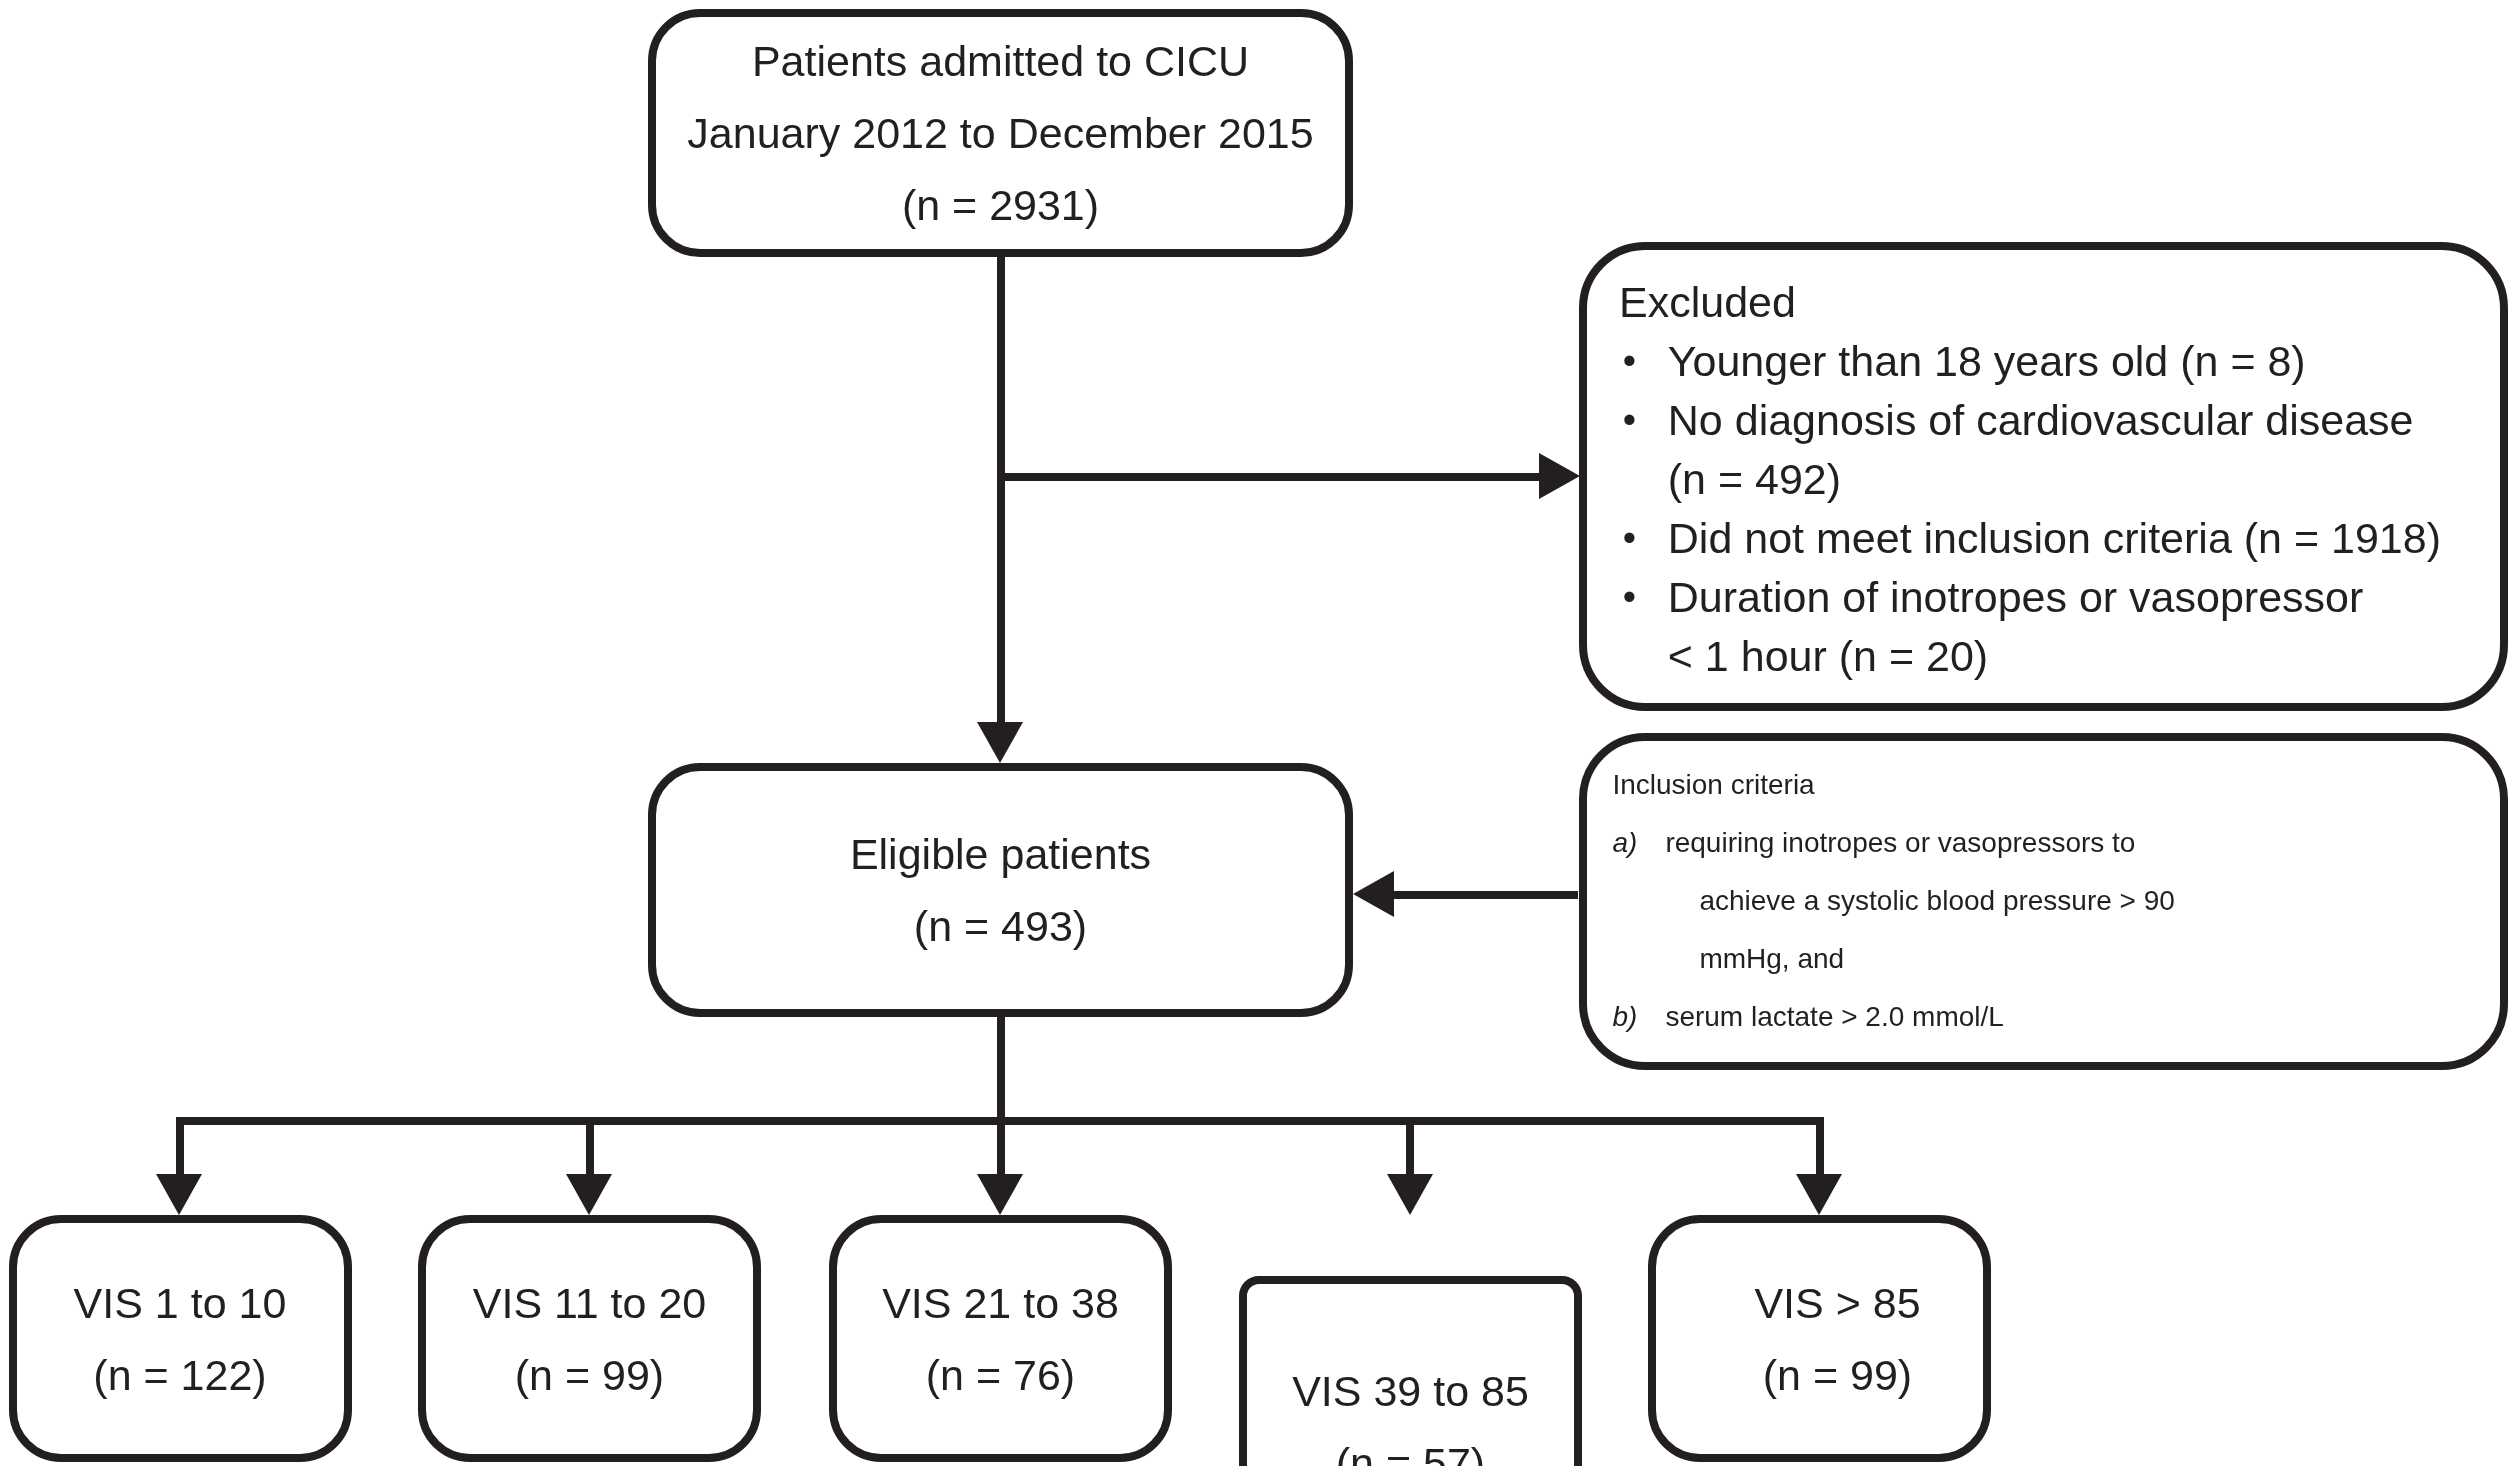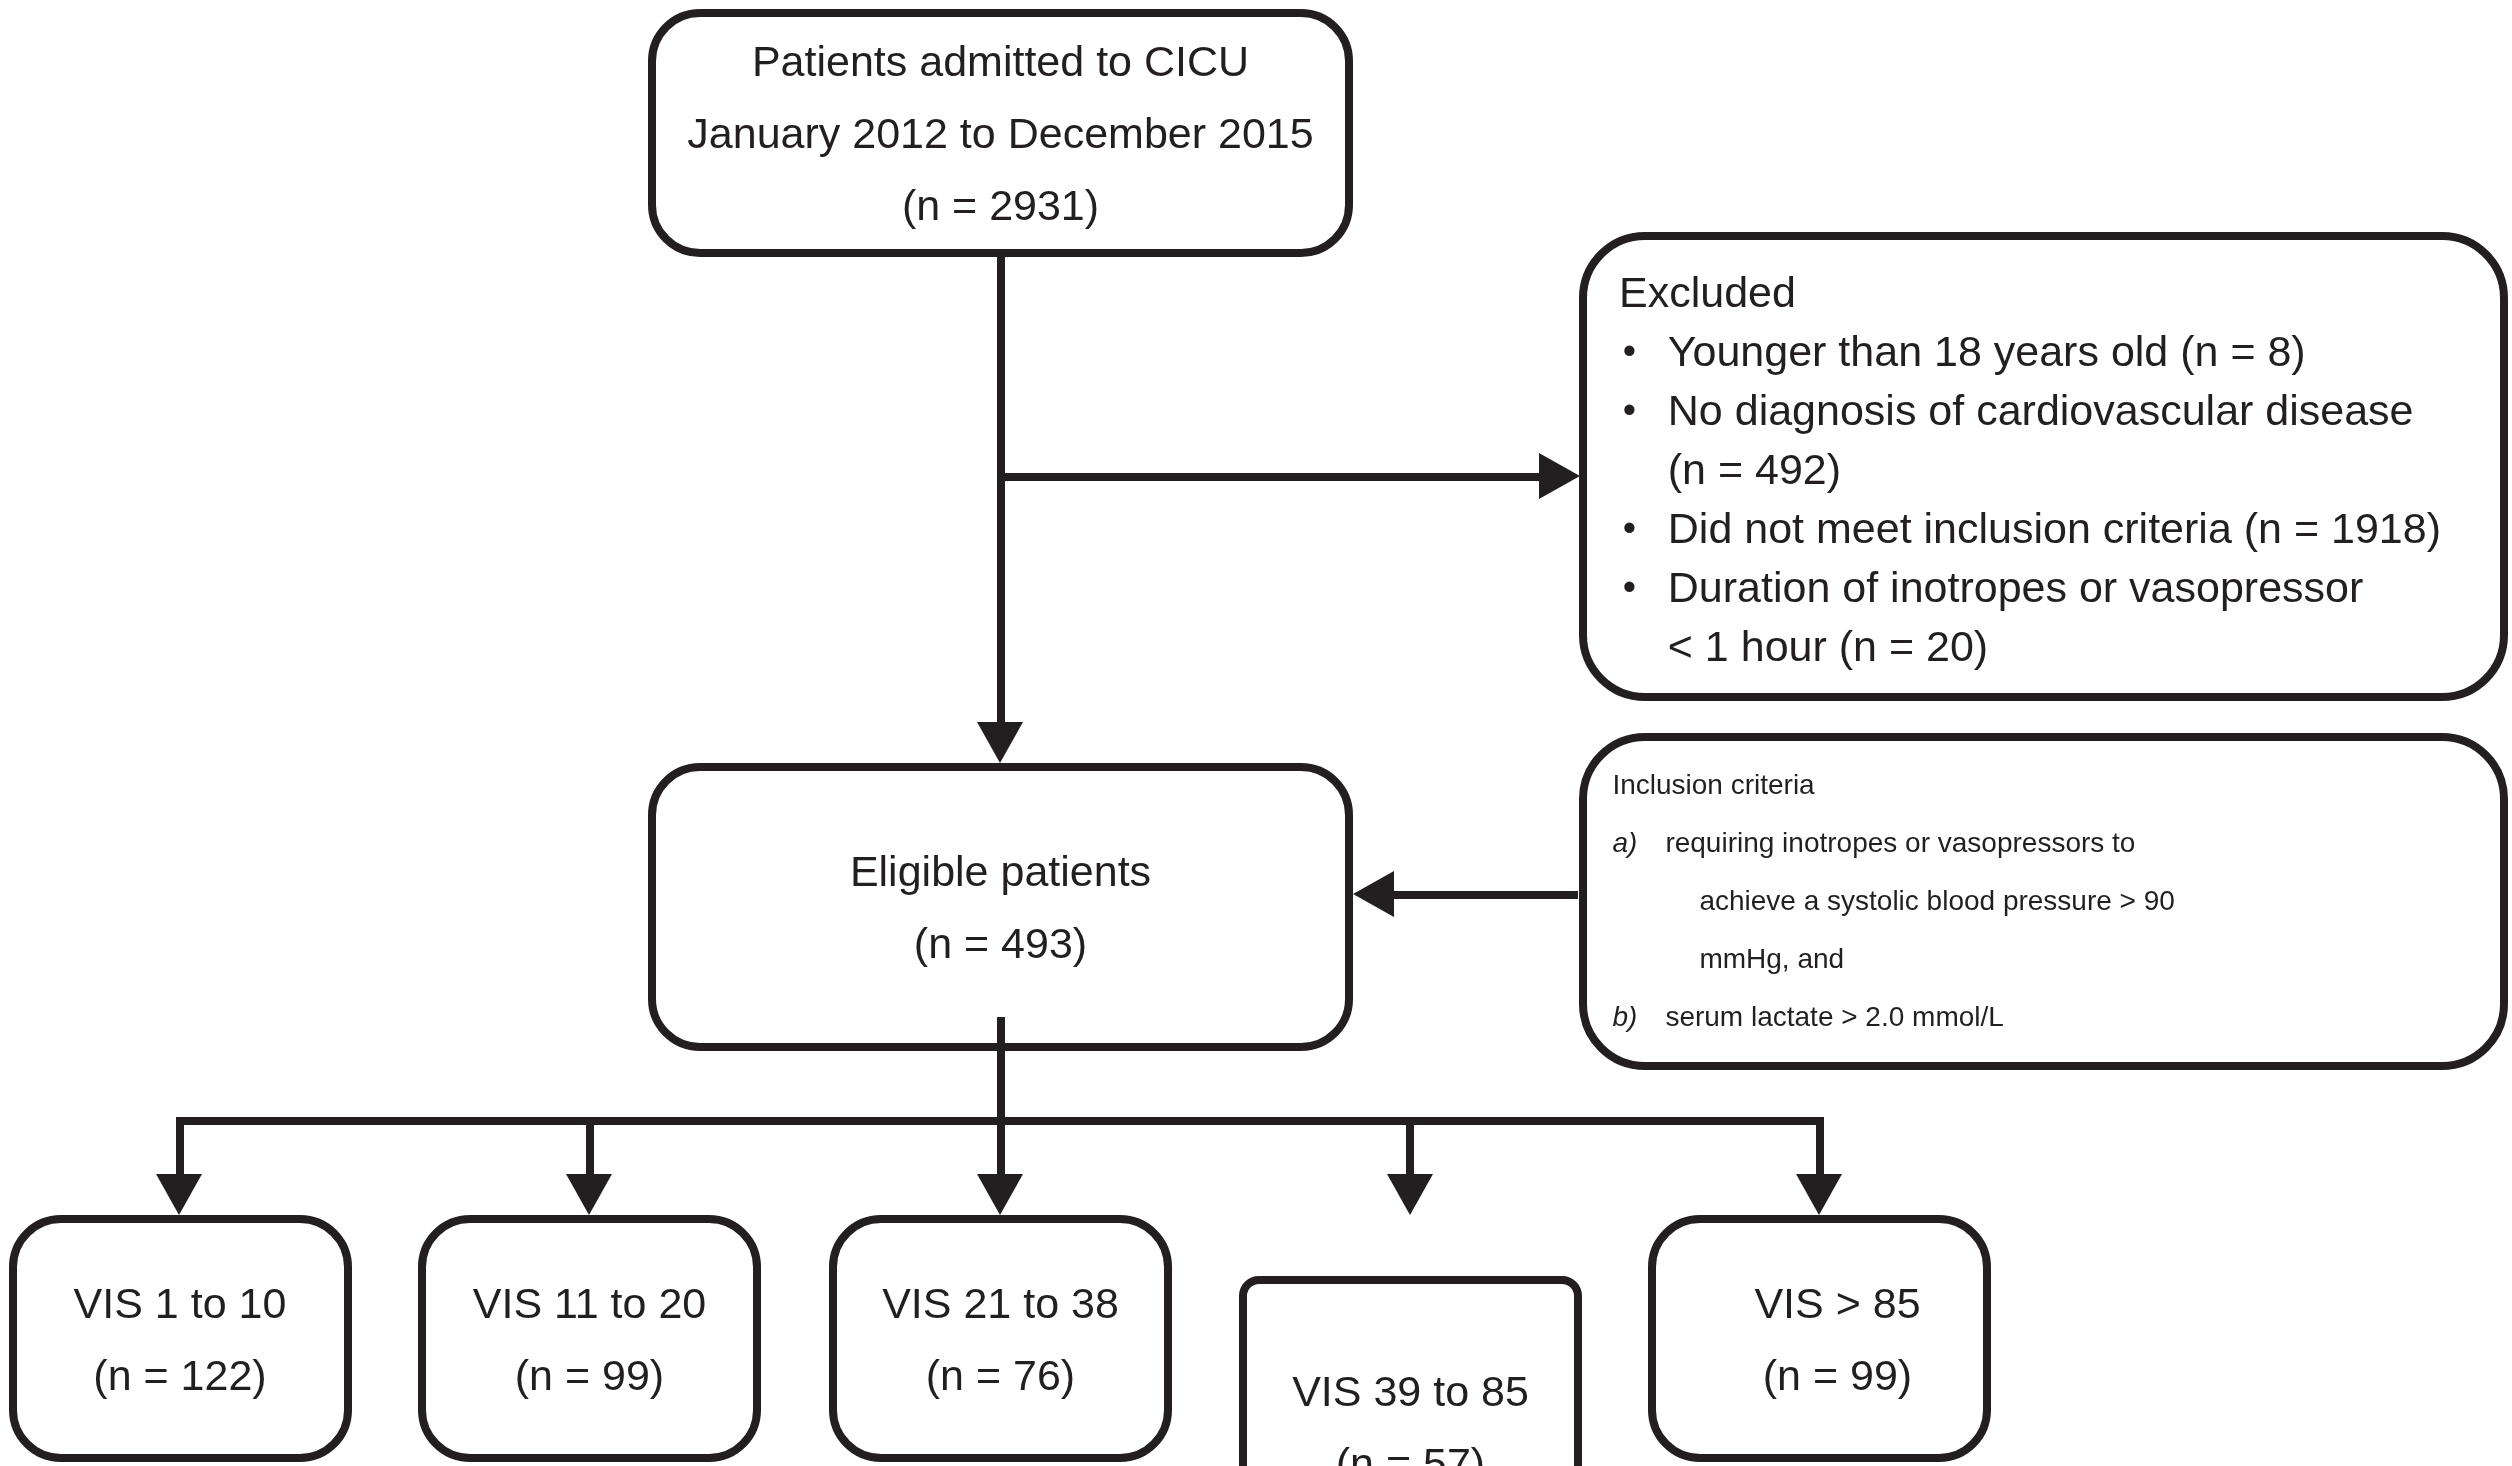--- a/index.html
+++ b/index.html
@@ -99,21 +99,21 @@
     <div class="tline">January 2012 to December 2015</div>
     <div class="tline">(n = 2931)</div>
   </div>
 
   <div class="vline" style="left:997px; top:253px; width:7.5px; height:471px;"></div>
   <div class="arr down" style="left:977px; top:722px;"></div>
 
   <div class="hline" style="left:997px; top:473px; width:544px; height:7.5px;"></div>
   <div class="arr right" style="left:1539px; top:453px;"></div>
 
-  <div class="box sidebox" style="left:1579px; top:232px; width:929px; height:469px;">
+  <div class="box sidebox" style="left:1579px; top:242px; width:929px; height:469px;">
     <div class="side-content">
       <div>Excluded</div>
       <div class="brow">
         <span class="bullet">•</span>
         <span class="btext">
           <div>Younger than 18 years old (n = 8)</div>
         </span>
       </div>
       <div class="brow">
         <span class="bullet">•</span>
@@ -131,21 +131,21 @@
       <div class="brow">
         <span class="bullet">•</span>
         <span class="btext">
           <div>Duration of inotropes or vasopressor</div>
           <div>&lt; 1 hour (n = 20)</div>
         </span>
       </div>
     </div>
   </div>
 
-  <div class="box cbox" style="left:648px; top:763px; width:705px; height:288px; border-radius:52px;">
+  <div class="box cbox" style="left:648px; top:763px; width:705px; height:254px; border-radius:52px;">
     <div class="tline">Eligible patients</div>
     <div class="tline">(n = 493)</div>
   </div>
 
   <div class="hline" style="left:1388px; top:891px; width:190px; height:7.5px;"></div>
   <div class="arr left" style="left:1353px; top:871px;"></div>
 
   <div class="box sidebox" style="left:1579px; top:733px; width:929px; height:337px;">
     <div class="inc-content">
       <div>Inclusion criteria</div>

